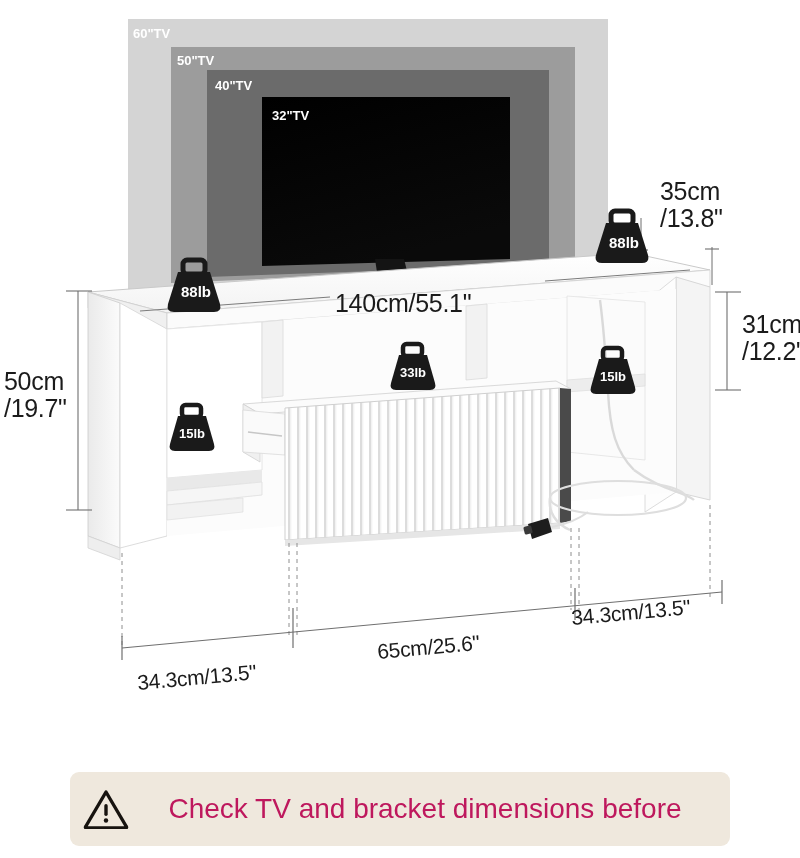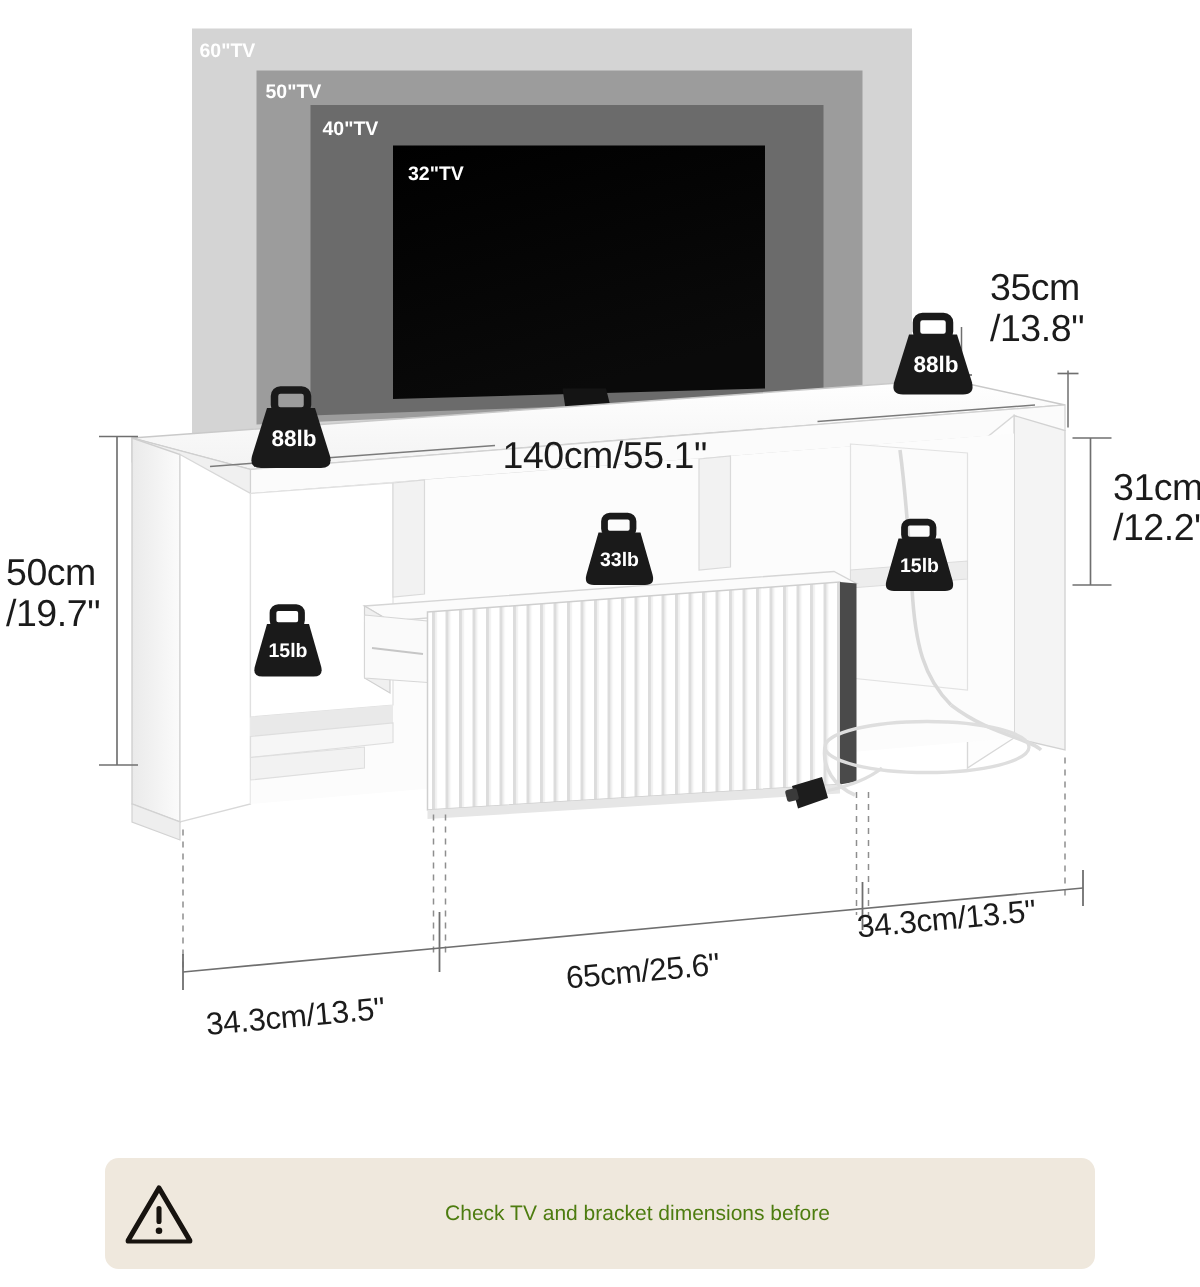--- a/index.html
+++ b/index.html
@@ -23,21 +23,21 @@
   
   #banner{
     position:absolute;left:70px;top:772px;width:660px;height:74px;
     background:#efe8dd;border-radius:9px;
     display:flex;align-items:center;
   }
   #banner .warn-icon{width:72px;flex:0 0 72px;display:flex;align-items:center;justify-content:center;}
   #banner .warn-text{
     flex:1;text-align:center;padding-right:22px;
     font-family:"Liberation Sans",sans-serif;
-    font-size:14px;line-height:1.28;color:#4d7c0f;
+    font-size:28px;line-height:1.28;color:#be185d;
   }
   #banner .warn-text span{display:block;}
 </style>
 </head>
 <body>
 
 <div id="stage">
 
   <svg id="diagram" viewBox="0 0 800 858">
     <defs>

